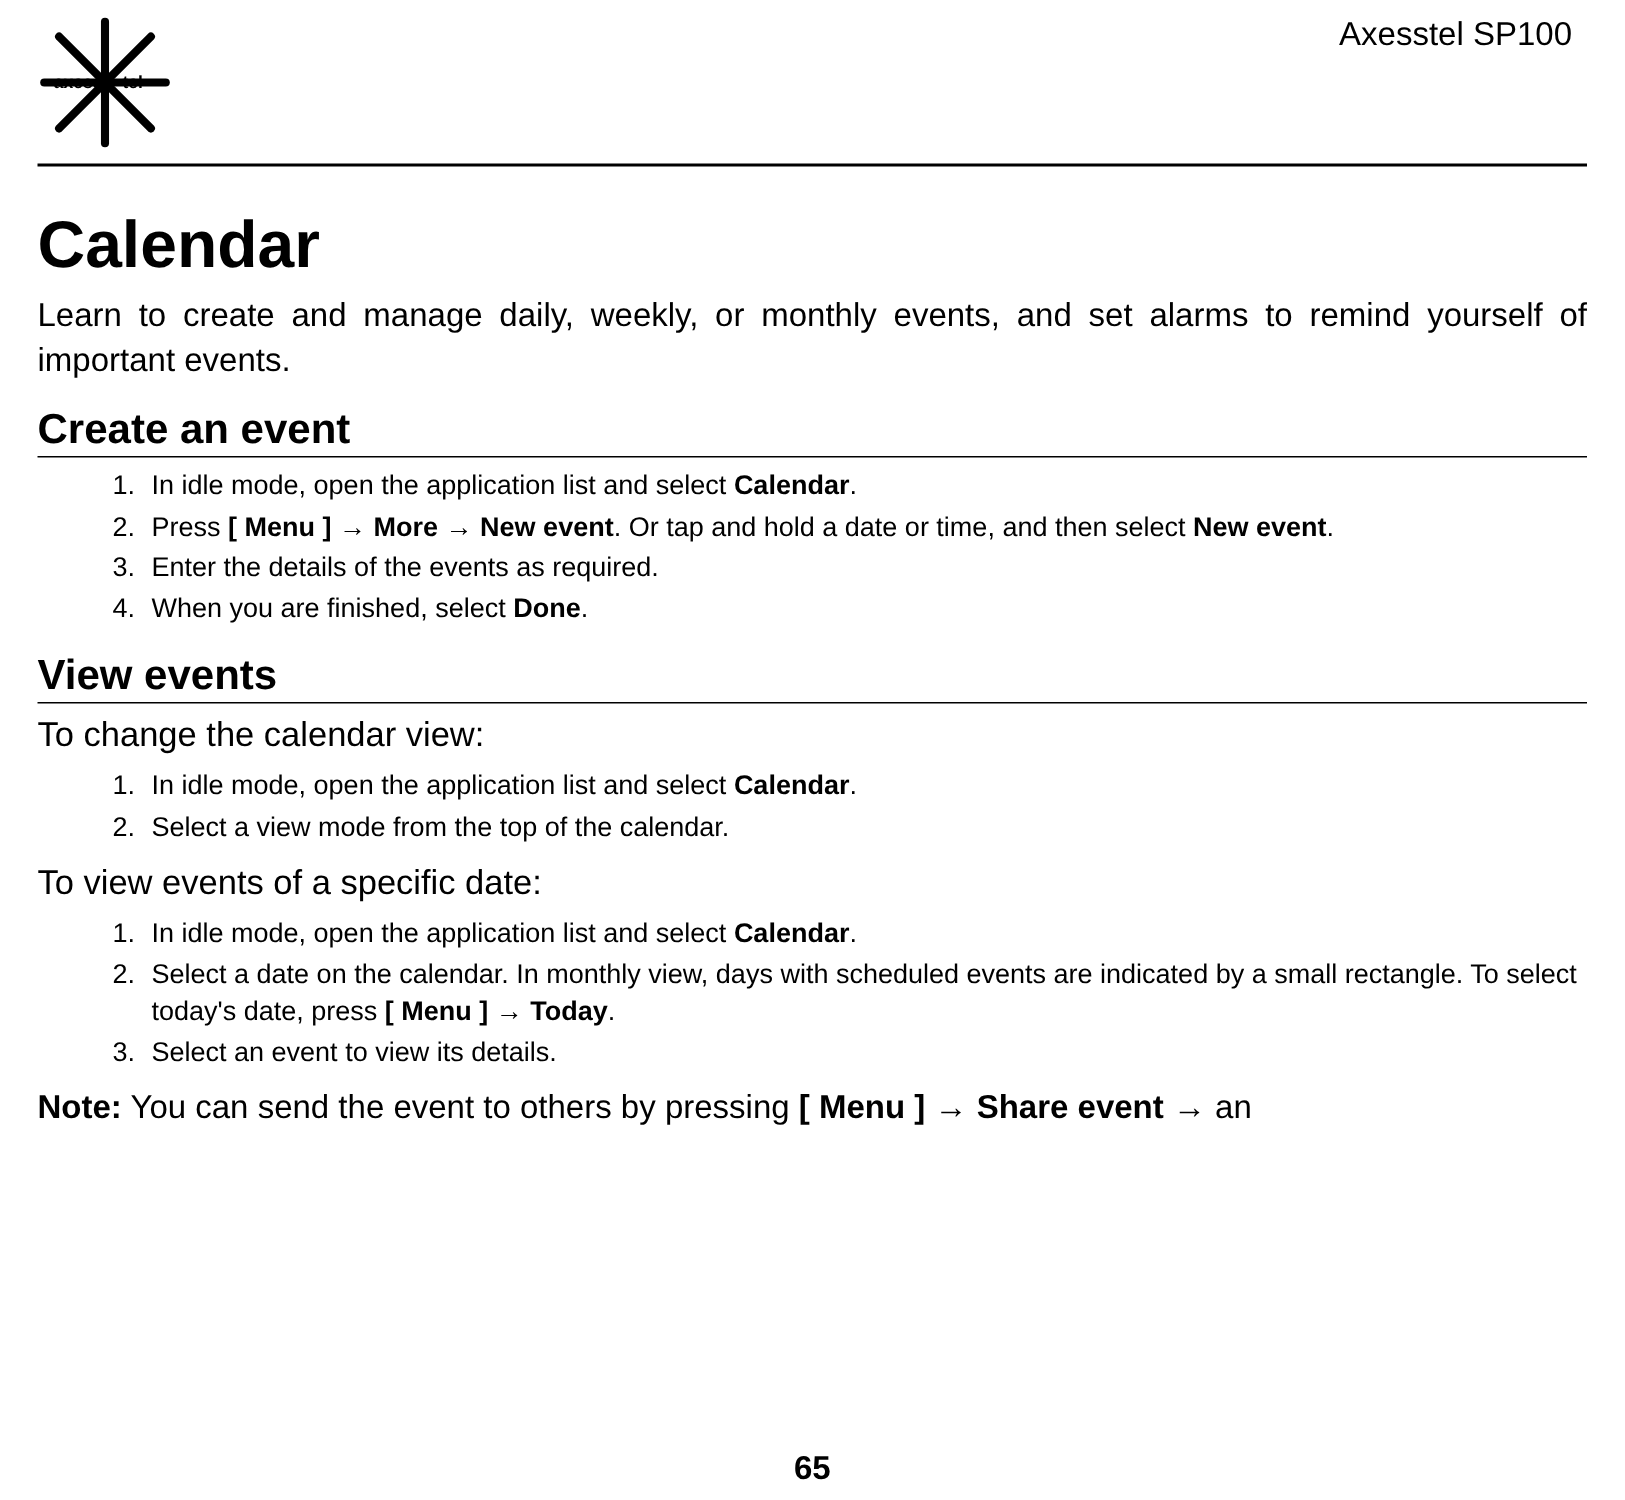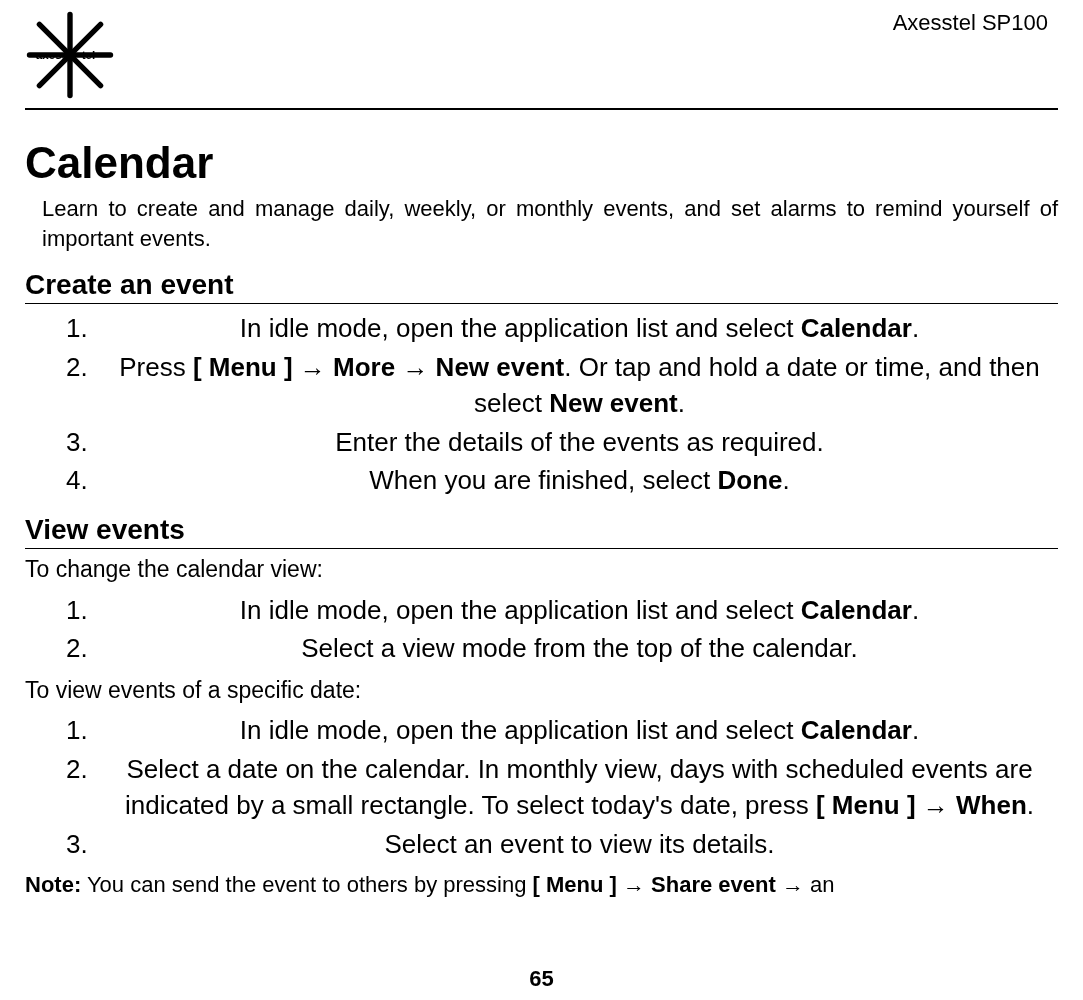--- a/index.html
+++ b/index.html
@@ -35,35 +35,34 @@
   }
   h1.title {
     font-size: 44px;
     font-weight: bold;
     margin: 28px 0 6px 0;
   }
   .intro {
     font-size: 22px;
     line-height: 1.35;
     text-align: justify;
-    margin: 0 0 12px 17px;
+    margin: 0 0 12px 0;
   }
   .section-heading {
     font-size: 28px;
     font-weight: bold;
     margin: 16px 0 2px 0;
     border-bottom: 1.5px solid #000;
     padding-bottom: 2px;
   }
   ol.steps {
     margin: 6px 0 8px 0;
     padding-left: 70px;
-    font-size: 26px;
+    font-size: 18px;
     line-height: 1.4;
-    text-align: center;
   }
   ol.steps li {
     padding-left: 6px;
     margin-bottom: 2px;
   }
   .plain {
     font-size: 23px;
     line-height: 1.4;
     margin: 4px 0 2px 0;
   }
@@ -139,21 +138,21 @@
     <li>Select a view mode from the top of the calendar.</li>
   </ol>
 
   <p class="plain">To view events of a specific date:</p>
 
   <ol class="steps">
     <li>
       <span>In idle mode, open the application list and select </span><span class="b">Calendar</span><span>.</span>
     </li>
     <li>
-      <span>Select a date on the calendar. In monthly view, days with scheduled events are indicated by a small rectangle. To select today's date, press </span><span class="b">[ Menu ]</span><span class="arrow"> → </span><span class="b">When</span><span>.</span>
+      <span>Select a date on the calendar. In monthly view, days with scheduled events are indicated by a small rectangle. To select today's date, press </span><span class="b">[ Menu ]</span><span class="arrow"> → </span><span class="b">Today</span><span>.</span>
     </li>
     <li>Select an event to view its details.</li>
   </ol>
 
   <p class="note">
     <span class="note-label">Note:</span><span> You can send the event to others by pressing </span><span class="b">[ Menu ]</span><span class="arrow"> → </span><span class="b">Share event</span><span class="arrow"> → </span><span>an</span>
   </p>
 
   <div class="pagenum">65</div>
 

